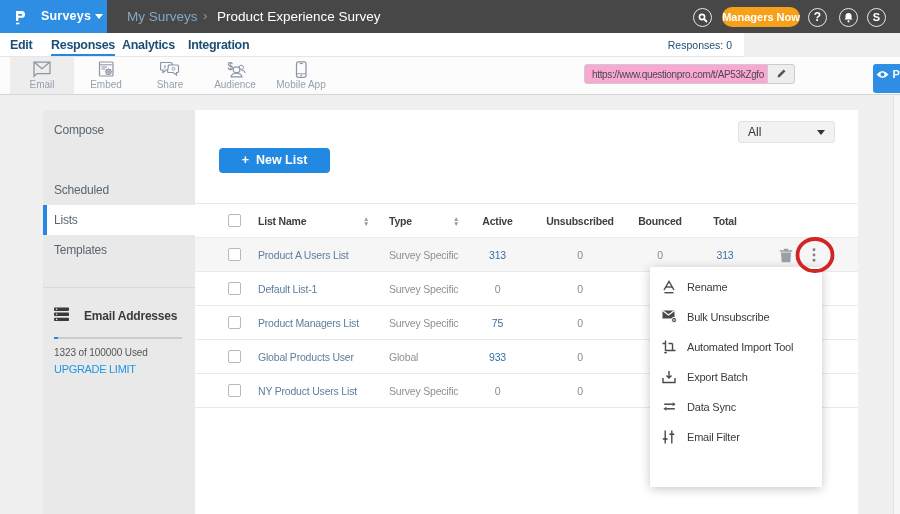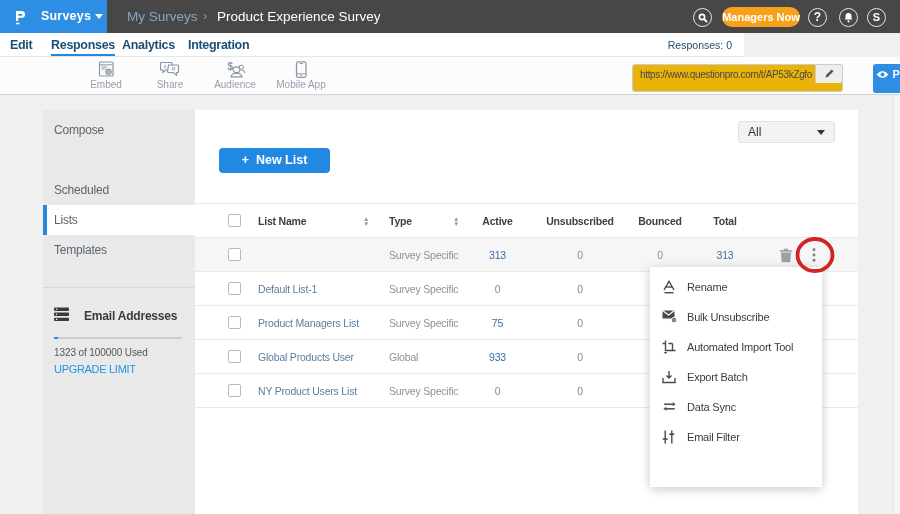--- a/index.html
+++ b/index.html
@@ -23,21 +23,21 @@
   .tab { position:absolute; top:5px; font-size:12.5px; letter-spacing:-0.3px; color:#1d4e74; font-weight:600; }
   #tab-dist { border-bottom:2px solid #2488e0; padding-bottom:2px; }
   #responses { position:absolute; right:12px; top:6px; font-size:10.5px; color:#1d4e74; font-weight:500; }
 
   
   #toolbar { position:absolute; left:0; top:57px; width:900px; height:38px; background:#fcfcfc; border-bottom:1px solid #d4d4d4; }
   .tbtn { position:absolute; top:0; height:37px; text-align:center; color:#95a0ae; font-size:10px; }
   .tbtn svg { display:block; margin:4px auto 0; }
   .tbtn .lbl { display:block; margin-top:1px; }
   #tb-email { left:10px; width:64px; background:#ededed; }
-  #urlgroup { position:absolute; left:632px; top:7px; width:211px; height:28px; border:1px solid #cccccc; border-radius:3px; background:#eab308; }
+  #urlgroup { position:absolute; left:584px; top:7px; width:211px; height:20px; border:1px solid #cccccc; border-radius:3px; background:#f9a8d4; }
   #urltext { position:absolute; left:7px; top:3.5px; width:177px; overflow:hidden; white-space:nowrap; font-size:10px; letter-spacing:-0.35px; color:#4a4a4a; }
   #urlpencil { position:absolute; right:0; top:0; width:27px; height:18px; background:#eeeeee; border-left:1px solid #cccccc; border-radius:0 2px 2px 0; text-align:center; }
   #preview { position:absolute; left:873px; top:7px; width:61px; height:29px; background:#2d8ee3; border-radius:3px; color:#fff; font-size:11px; font-weight:700; text-align:right; line-height:21px; }
 
   
   #sidebar { position:absolute; left:43px; top:110px; width:152px; height:404px; background:#e9e9e9; }
   .sitem { position:absolute; left:0; width:152px; height:30px; line-height:30px; padding-left:11px; font-size:12px; letter-spacing:-0.2px; color:#5a6570; }
   #si-lists { background:#ffffff; border-left:4px solid #2488e0; padding-left:7px; }
   #sidivider { position:absolute; left:0; top:177px; width:152px; border-top:1px solid #d9d9d9; }
   #ea-head { position:absolute; left:11px; top:199px; font-size:12px; letter-spacing:-0.2px; font-weight:700; color:#3a3a3a; }
@@ -111,20 +111,27 @@
 
 <div id="tabbar">
   <div class="tab" style="left:10px;">Edit</div>
   <div class="tab" id="tab-dist" style="left:51px;">Responses</div>
   <div class="tab" style="left:122px;">Analytics</div>
   <div class="tab" style="left:188px;">Integration</div>
   <div id="responses">Responses: 0</div>
 </div>
 
 <div id="toolbar">
+  <div class="tbtn" id="tb-email">
+    <svg width="18" height="17" viewBox="0 0 18 17">
+        <path d="M1 1 h16 v11.5 h-13 l-3 2.8 z" fill="none" stroke="#8a95a5" stroke-width="1.25"></path>
+        <path d="M1.6 1.6 l7.4 6.2 L16.4 1.6" fill="none" stroke="#8a95a5" stroke-width="1.25"></path>
+      </svg>
+    <span class="lbl">Email</span>
+  </div>
   <div class="tbtn" style="left:76px; width:60px;">
     <svg width="17" height="17" viewBox="0 0 17 17">
         <rect x="1.5" y="1" width="13.5" height="14" rx="1" fill="none" stroke="#8a95a5" stroke-width="1.2"></rect>
         <line x1="2" y1="3.8" x2="14.5" y2="3.8" stroke="#8a95a5" stroke-width="1"></line>
         <line x1="3.5" y1="6" x2="9" y2="6" stroke="#8a95a5" stroke-width="1"></line>
         <line x1="3.5" y1="8" x2="7.5" y2="8" stroke="#8a95a5" stroke-width="1"></line>
         <g stroke="#8a95a5" stroke-width="1.1" fill="none">
           <circle cx="10.5" cy="10.8" r="2.6"></circle>
           <circle cx="10.5" cy="10.8" r="0.9"></circle>
           <path d="M10.5 7.6 v1 M10.5 13 v1 M7.3 10.8 h1 M13.2 10.8 h1 M8.2 8.5 l0.8 0.8 M12 12.3 l0.8 0.8 M12.8 8.5 l-0.8 0.8 M9 12.3 l-0.8 0.8"></path>
@@ -205,20 +212,21 @@
         <div class="sorticon" style="left:168px;">▲<br>▼</div>
       <div class="cell ctype">Type</div>
         <div class="sorticon" style="left:258px;">▲<br>▼</div>
       <div class="cell cactive">Active</div>
       <div class="cell cunsub">Unsubscribed</div>
       <div class="cell cbounce">Bounced</div>
       <div class="cell ctotal">Total</div>
     </div>
     <div class="trow" style="top:35px; background:#f6f6f6;">
       <div class="chk"></div>
+      <div class="cell cname lname">Product A Users List</div>
       <div class="cell ctype ltype">Survey Specific</div>
       <div class="cell cactive num">313</div>
       <div class="cell cunsub numg">0</div>
       <div class="cell cbounce numg">0</div>
       <div class="cell ctotal num">313</div>
       <svg class="abs" style="left:584px; top:10px;" width="14" height="15" viewBox="0 0 14 15">
           <path d="M4.8 0.8 h4.4 v1.4 h4 v1.6 H0.8 V2.2 h4 z" fill="#9aa0a6"></path>
           <path d="M1.9 4.6 h10.2 l-0.8 9.6 H2.7 z" fill="#9aa0a6"></path>
         </svg>
       <svg class="abs" style="left:615px; top:10px;" width="8" height="14" viewBox="0 0 8 14">

